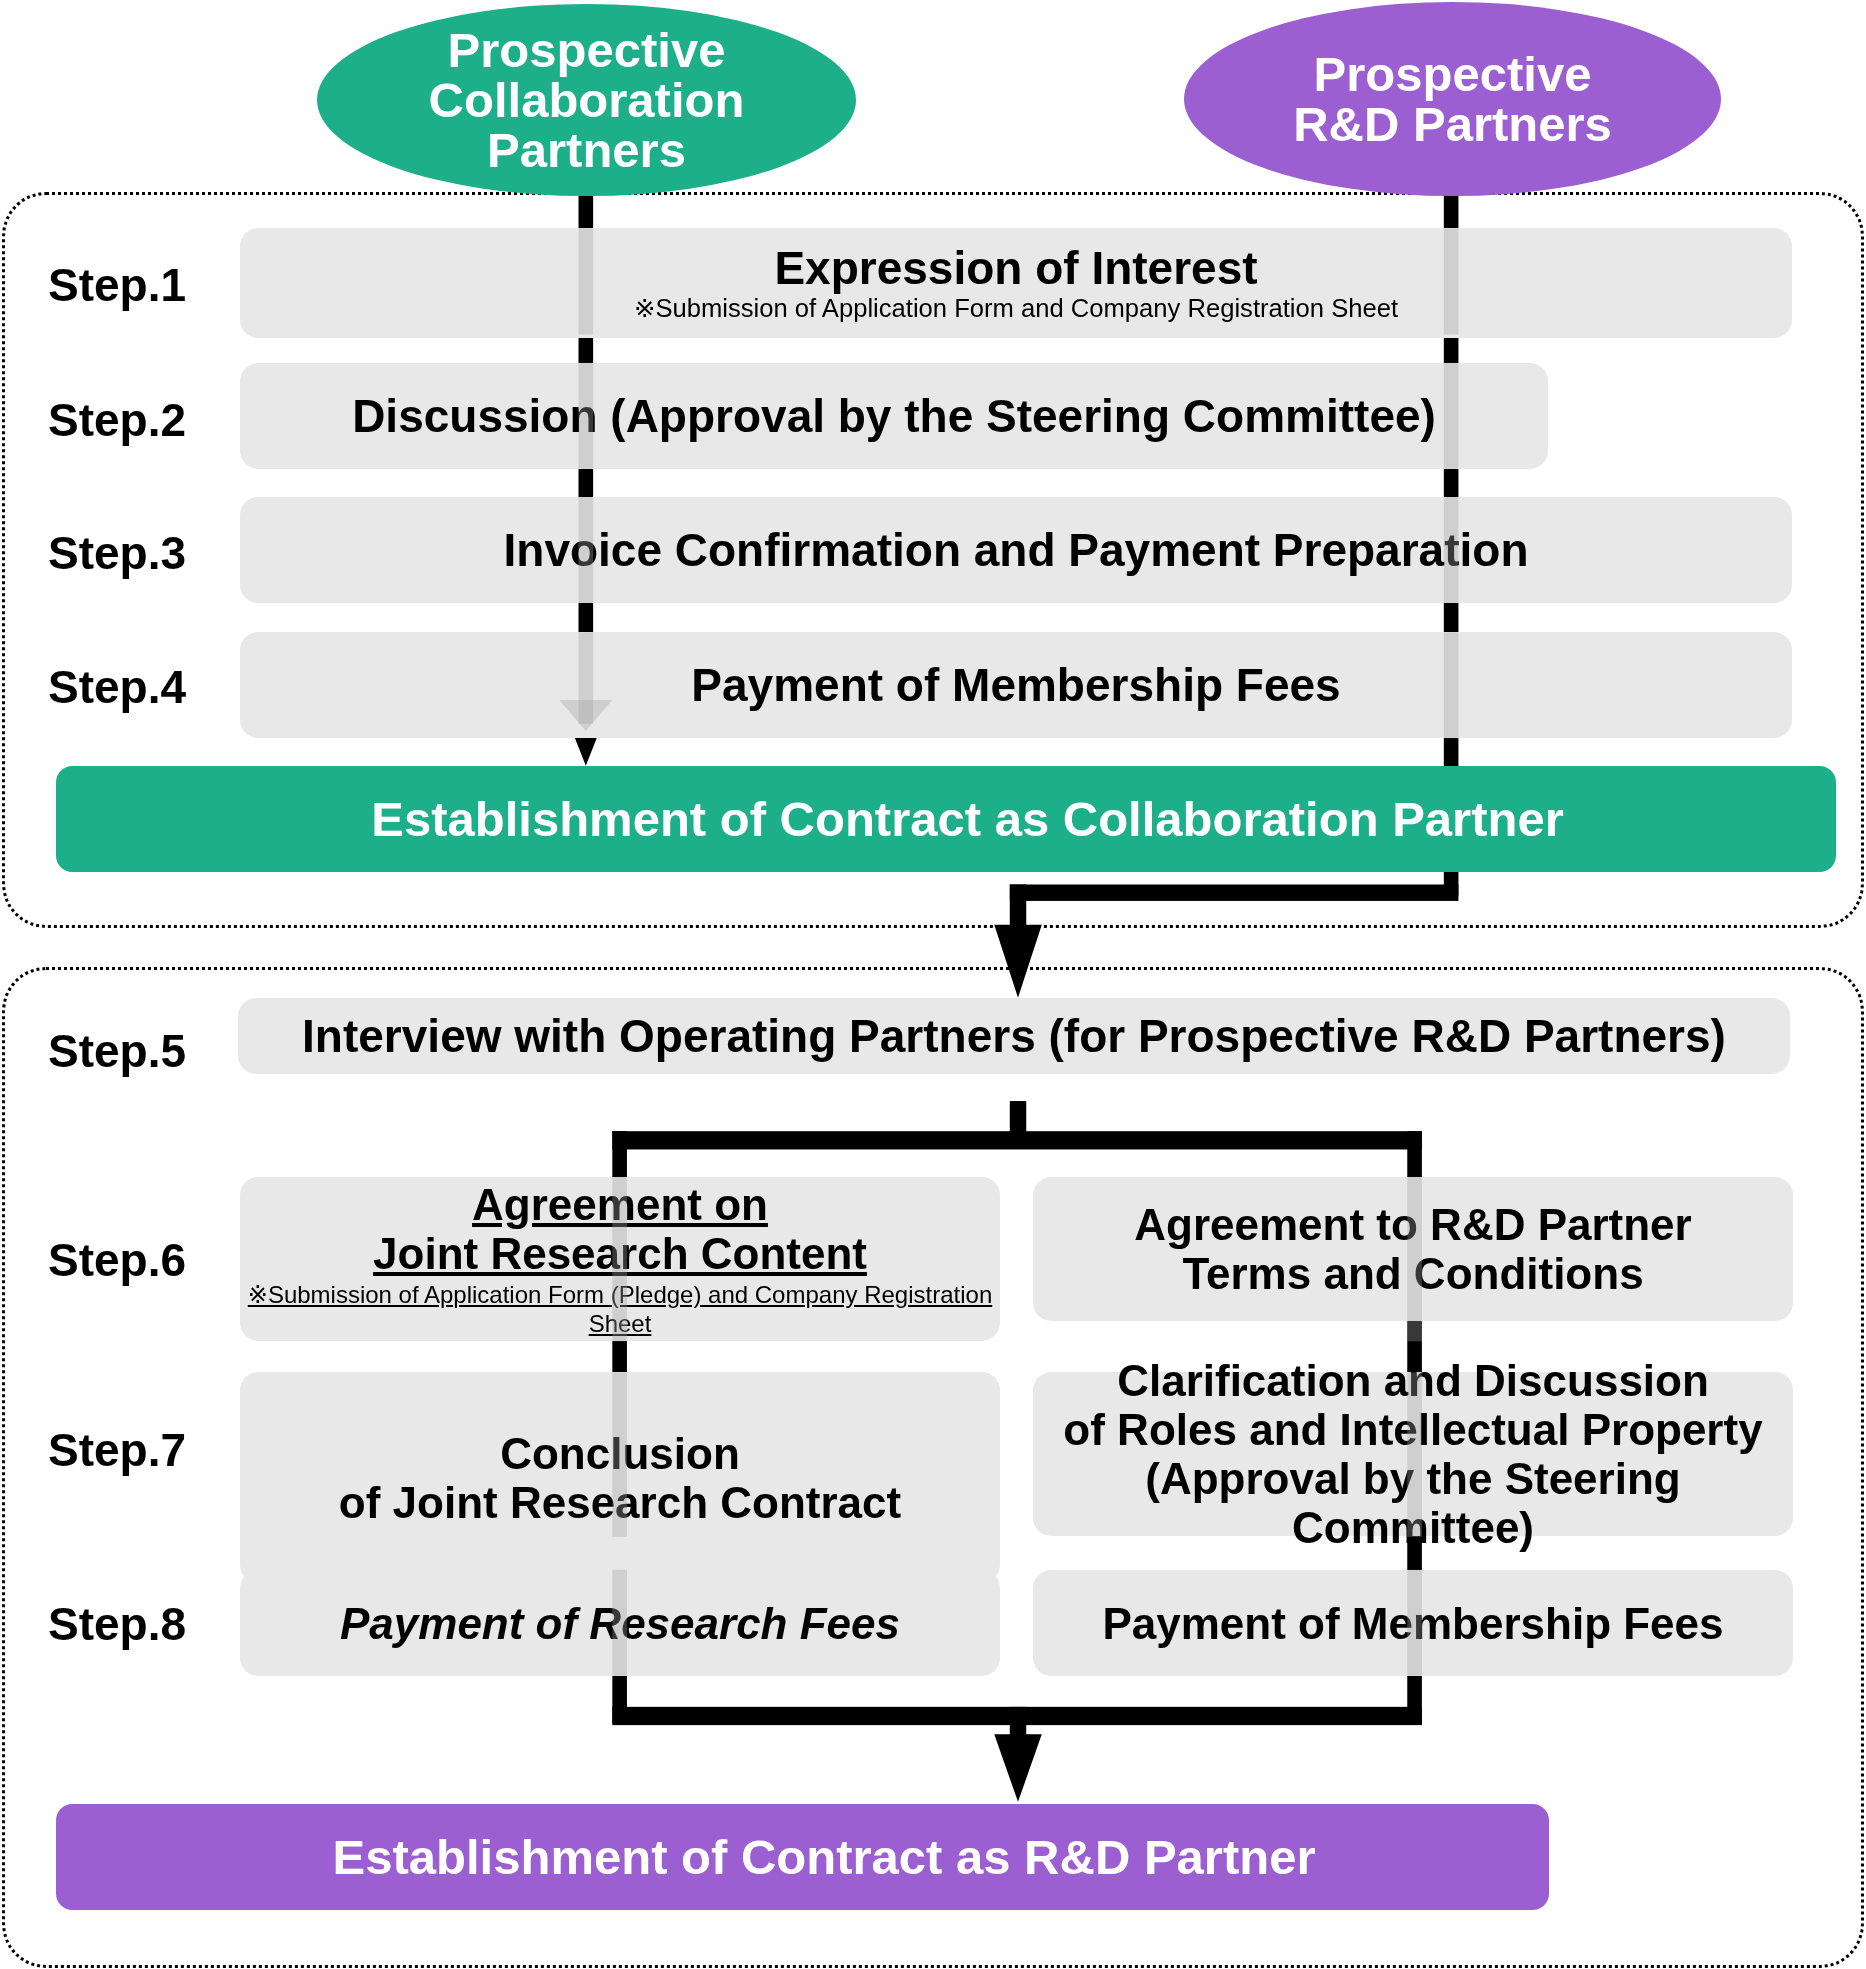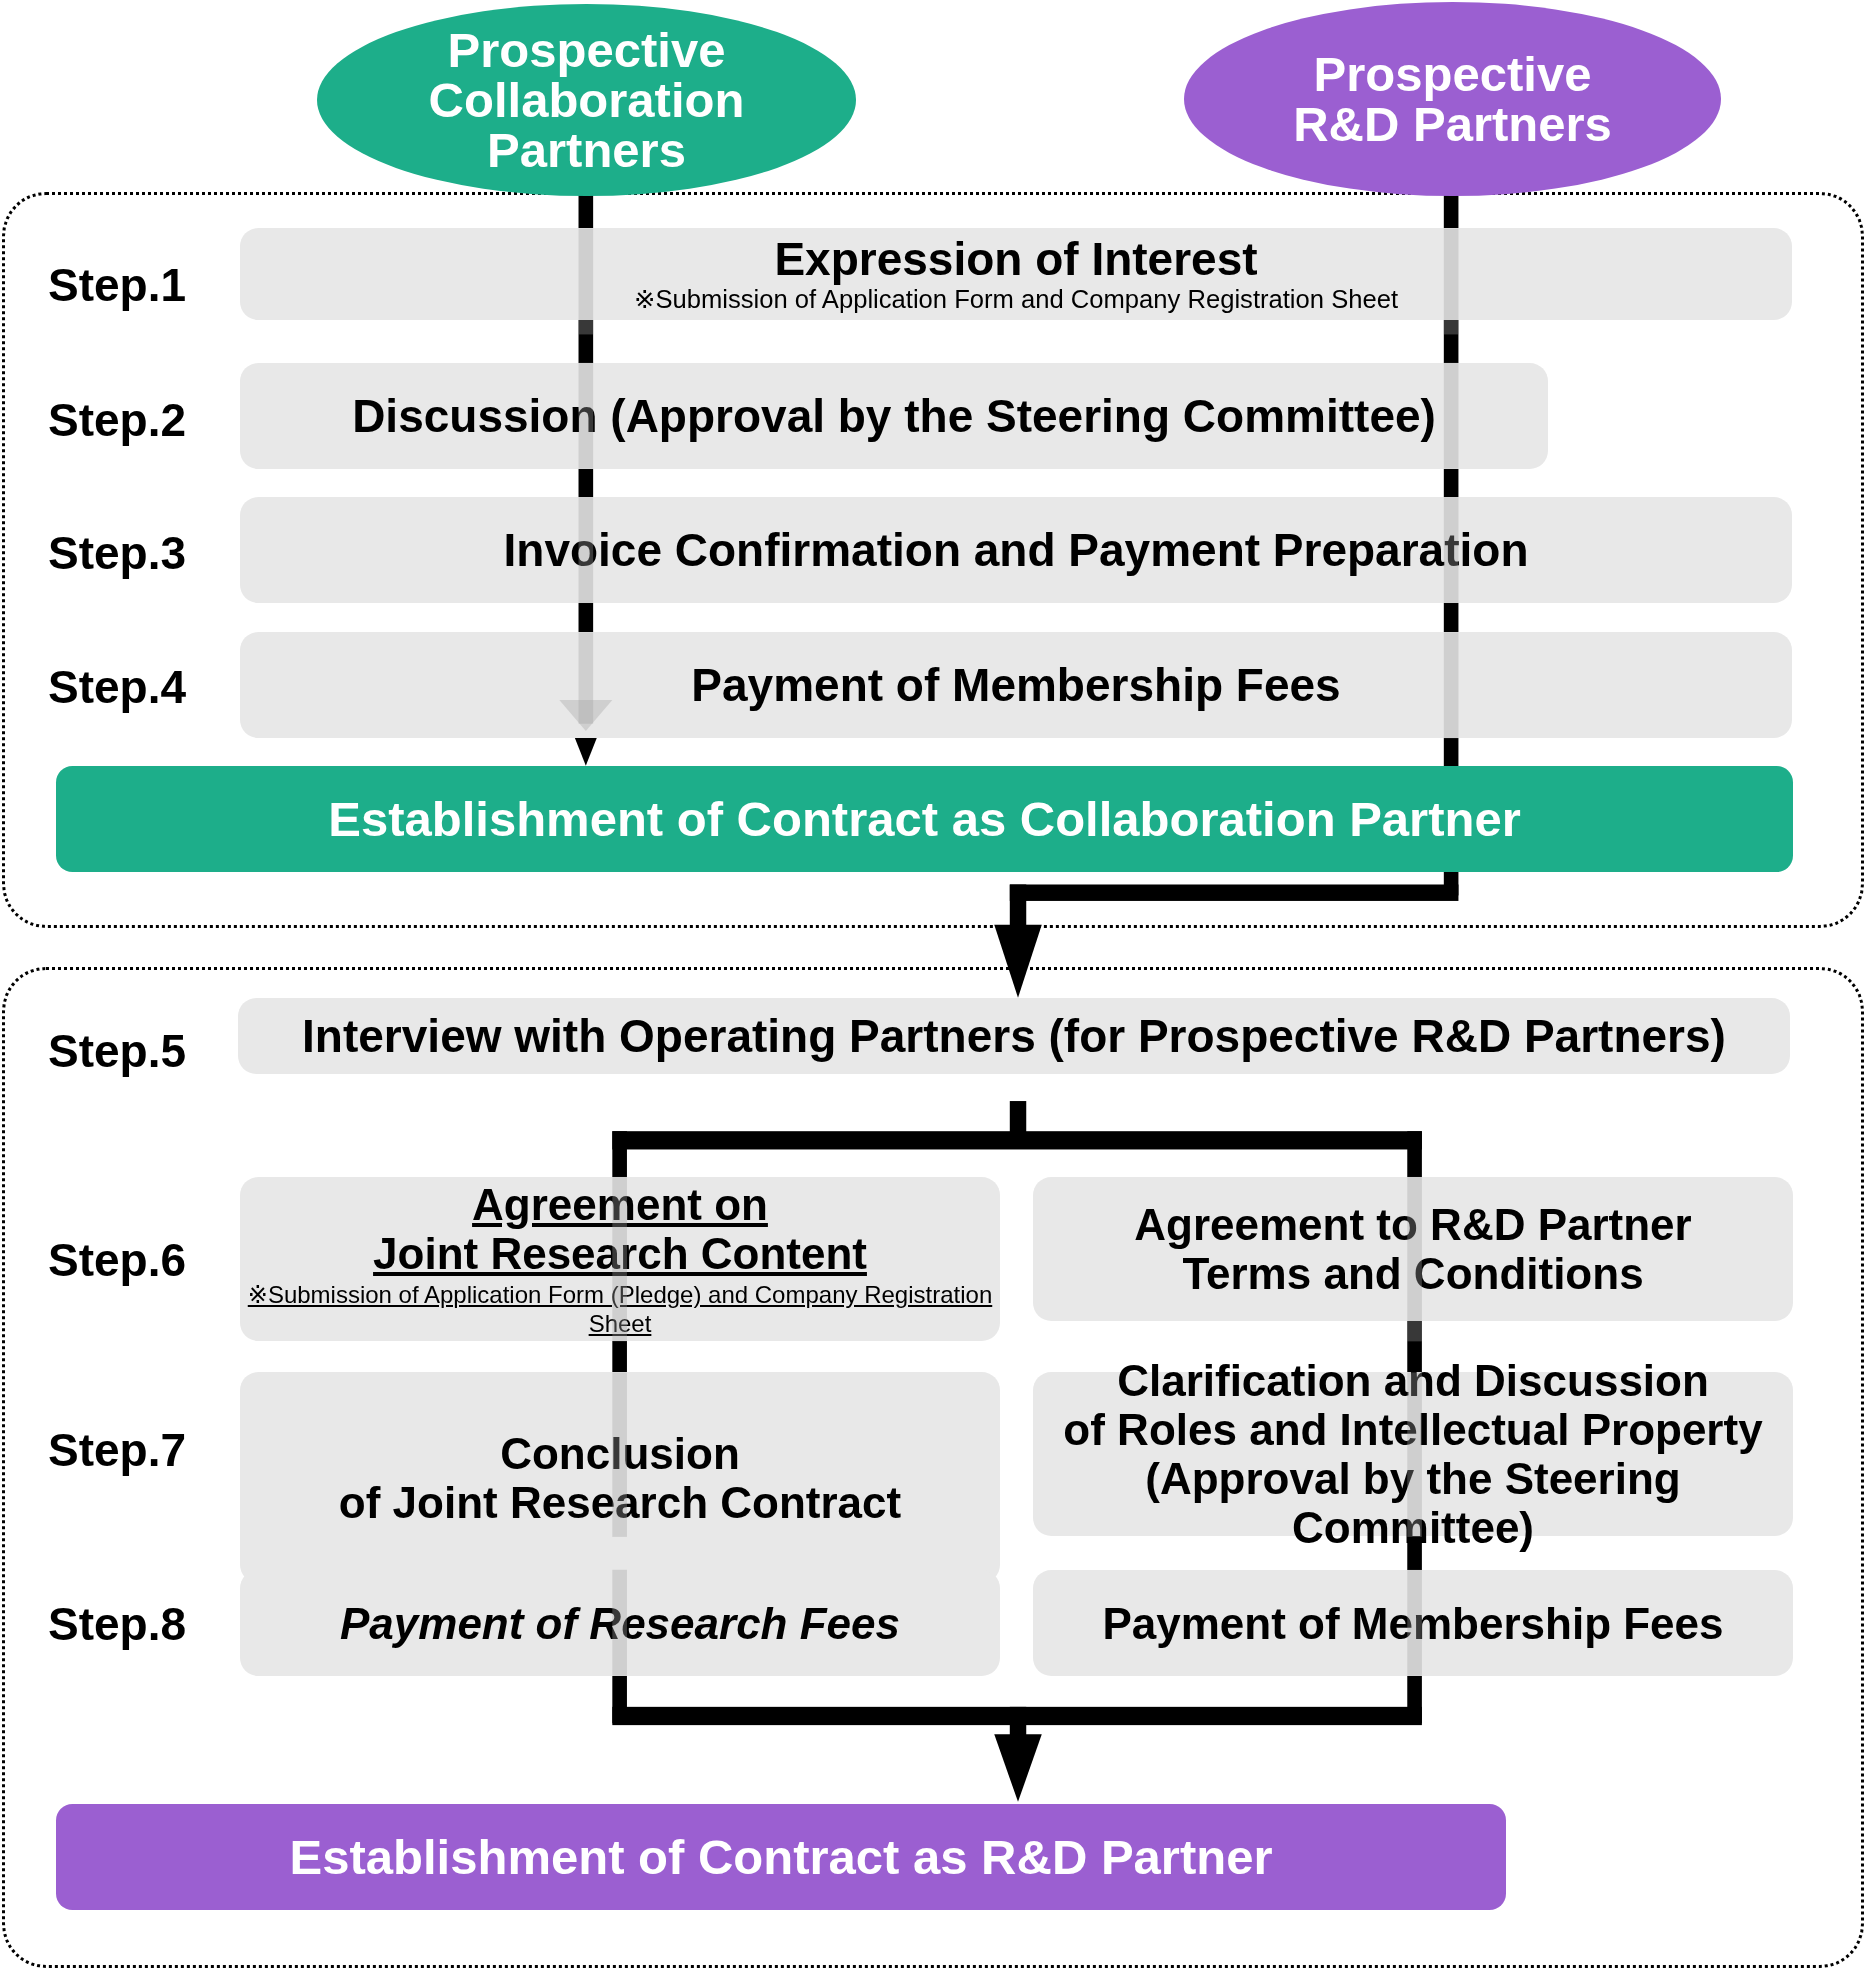--- a/index.html
+++ b/index.html
@@ -9,21 +9,21 @@
   .ellipse { position: absolute; border-radius: 50%; color: #fff; display: flex; align-items: center;
              justify-content: center; text-align: center; font-weight: bold; font-size: 49px; line-height: 50px; z-index: 3; }
   .step-label { position: absolute; left: 48px; font-weight: bold; font-size: 46px; line-height: 51px; }
   .card { position: absolute; background: #e8e8e8; border-radius: 18.3px; display: flex; flex-direction: column;
           align-items: center; justify-content: center; text-align: center; z-index: 2; }
   .card .main { font-weight: bold; font-size: 46px; line-height: 50px; white-space: pre-line; }
   .card .note { font-size: 25.6px; line-height: 29px; margin-top: 1.8px; }
   .card.half .main { font-size: 44px; line-height: 49px; }
   .card.half .note { font-size: 24px; }
   .banner { position: absolute; border-radius: 16.4px; color: #fff; font-weight: bold; font-size: 49px;
-            display: flex; align-items: center; justify-content: center; z-index: 2; }
+            display: flex; align-items: center; justify-content: center; z-index: 2; padding-left: 43px; }
   svg.lines { position: absolute; left: 0; top: 0; z-index: 1; }
   svg.overlay { position: absolute; left: 0; top: 0; z-index: 4; pointer-events: none; }
 </style>
 </head>
 <body>
 
 <div class="group-box" style="left:1.8px; top:192px; width:1862px; height:736px;"></div>
 <div class="group-box" style="left:1.8px; top:967px; width:1862px; height:1001px;"></div>
 
 <svg class="lines" width="1867" height="1970" viewBox="0 0 2043 2156">
@@ -54,21 +54,21 @@
 <div class="ellipse" style="left:1184px; top:1.8px; width:537px; height:194px; background:#9b5fd1;">
   <span style="white-space:pre-line;">Prospective
 R&amp;D Partners</span>
 </div>
 
 <div class="step-label" style="top:260px;">Step.1</div>
 <div class="step-label" style="top:395px;">Step.2</div>
 <div class="step-label" style="top:528px;">Step.3</div>
 <div class="step-label" style="top:662px;">Step.4</div>
 
-<div class="card" style="left:240px; top:228px; width:1552px; height:92px;justify-content:center;">
+<div class="card" style="left:240px; top:228px; width:1552px; height:110px;justify-content:center;">
   <div class="main">Expression of Interest</div>
   <div class="note">※Submission of Application Form and Company Registration Sheet</div>
 </div>
 <div class="card" style="left:240px; top:363px; width:1308px; height:106px;">
   <div class="main">Discussion (Approval by the Steering Committee)</div>
 </div>
 <div class="card" style="left:240px; top:497px; width:1552px; height:106px;">
   <div class="main">Invoice Confirmation and Payment Preparation</div>
 </div>
 <div class="card" style="left:240px; top:632px; width:1552px; height:106px;">

